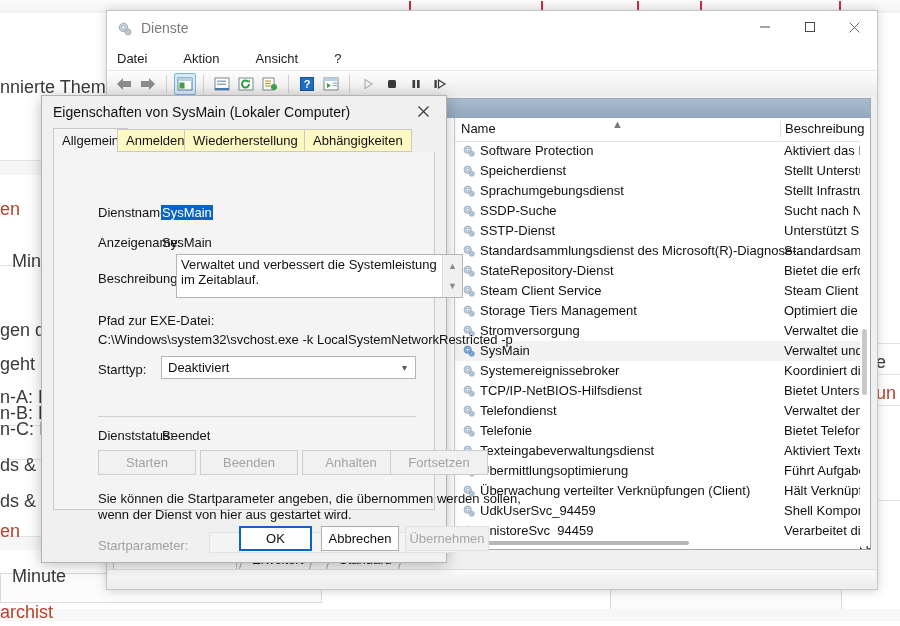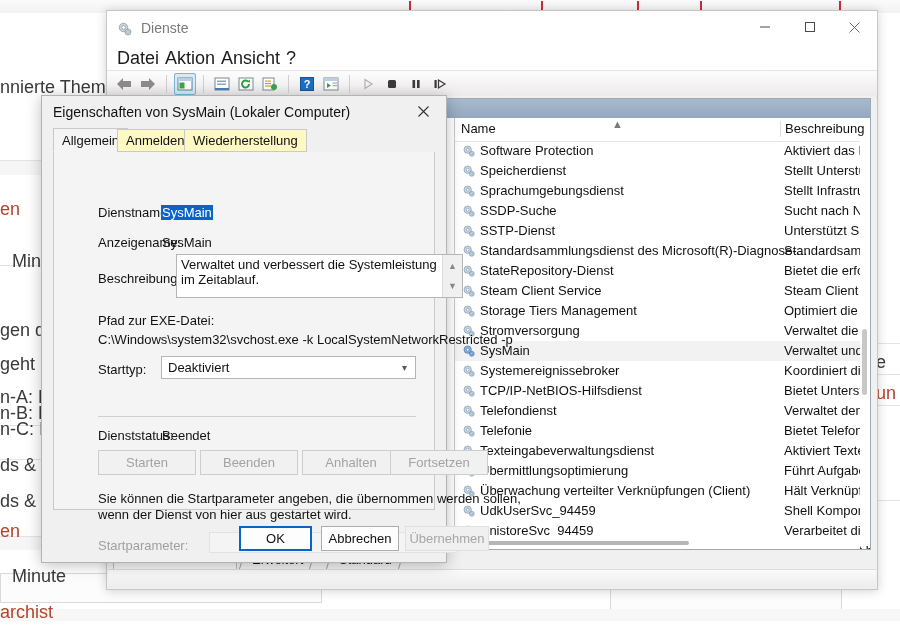--- a/index.html
+++ b/index.html
@@ -29,21 +29,21 @@
   #dienste .titlebar{height:36px;background:#ffffff;position:relative;}
   #dienste .titlebar .tico{position:absolute;left:10px;top:10px;width:16px;height:16px;}
   #dienste .titlebar .ttext{position:absolute;left:34px;top:9px;font-size:14px;color:#7a7a7a;}
   .wbtns{position:absolute;right:0;top:0;display:flex;}
   .wbtn{width:45px;height:32px;display:flex;align-items:center;justify-content:center;
      color:#4a4a4a;font-size:13px;}
   .wbtn svg{display:block;}
 
   #dienste .menubar{height:22px;background:#ffffff;display:flex;align-items:center;
      padding-left:10px;border-bottom:1px solid #ffffff;}
-  #dienste .menubar span{font-size:18px;color:#1b1b1b;margin-right:6px;}
+  #dienste .menubar span{font-size:13px;color:#1b1b1b;margin-right:36px;}
 
   #dienste .toolbar{height:26px;background:linear-gradient(#fdfdfd,#eceaea);
      border-top:1px solid #e6e6e6;border-bottom:1px solid #d3d3d3;
      display:flex;align-items:center;padding-left:6px;gap:2px;}
   .tbsep{width:1px;height:18px;background:#cfcfcf;margin:0 5px;}
   .tbi{width:22px;height:22px;display:flex;align-items:center;justify-content:center;}
   .tbi.active{background:#d6eaf8;border:1px solid #7ab5dc;border-radius:2px;box-sizing:border-box;}
 
   #dienste .content{position:absolute;left:1px;top:85px;right:1px;bottom:1px;background:#f0f0f0;}
   .mmcpane{position:absolute;left:5px;top:2px;right:5px;bottom:38px;
@@ -593,20 +593,21 @@
           <line x1="1.5" y1="1.5" x2="11.5" y2="11.5" stroke="#333" stroke-width="1.1"></line>
           <line x1="11.5" y1="1.5" x2="1.5" y2="11.5" stroke="#333" stroke-width="1.1"></line>
         </svg>
     </div>
   </div>
 
   <div class="tabrow">
     <div class="dtab on" style="left:0px">Allgemein</div>
     <div class="dtab" style="left:64px">Anmelden</div>
     <div class="dtab" style="left:131px">Wiederherstellung</div>
+    <div class="dtab" style="left:251px">Abhängigkeiten</div>
   </div>
 
   <div class="dpanel">
 
     <span class="lbl" style="left:44px;top:53px">Dienstname:</span>
     <span class="selname" style="left:107px;top:53px">SysMain</span>
 
     <span class="lbl" style="left:44px;top:83px">Anzeigename:</span>
     <span class="val" style="left:108px;top:83px">SysMain</span>
 

